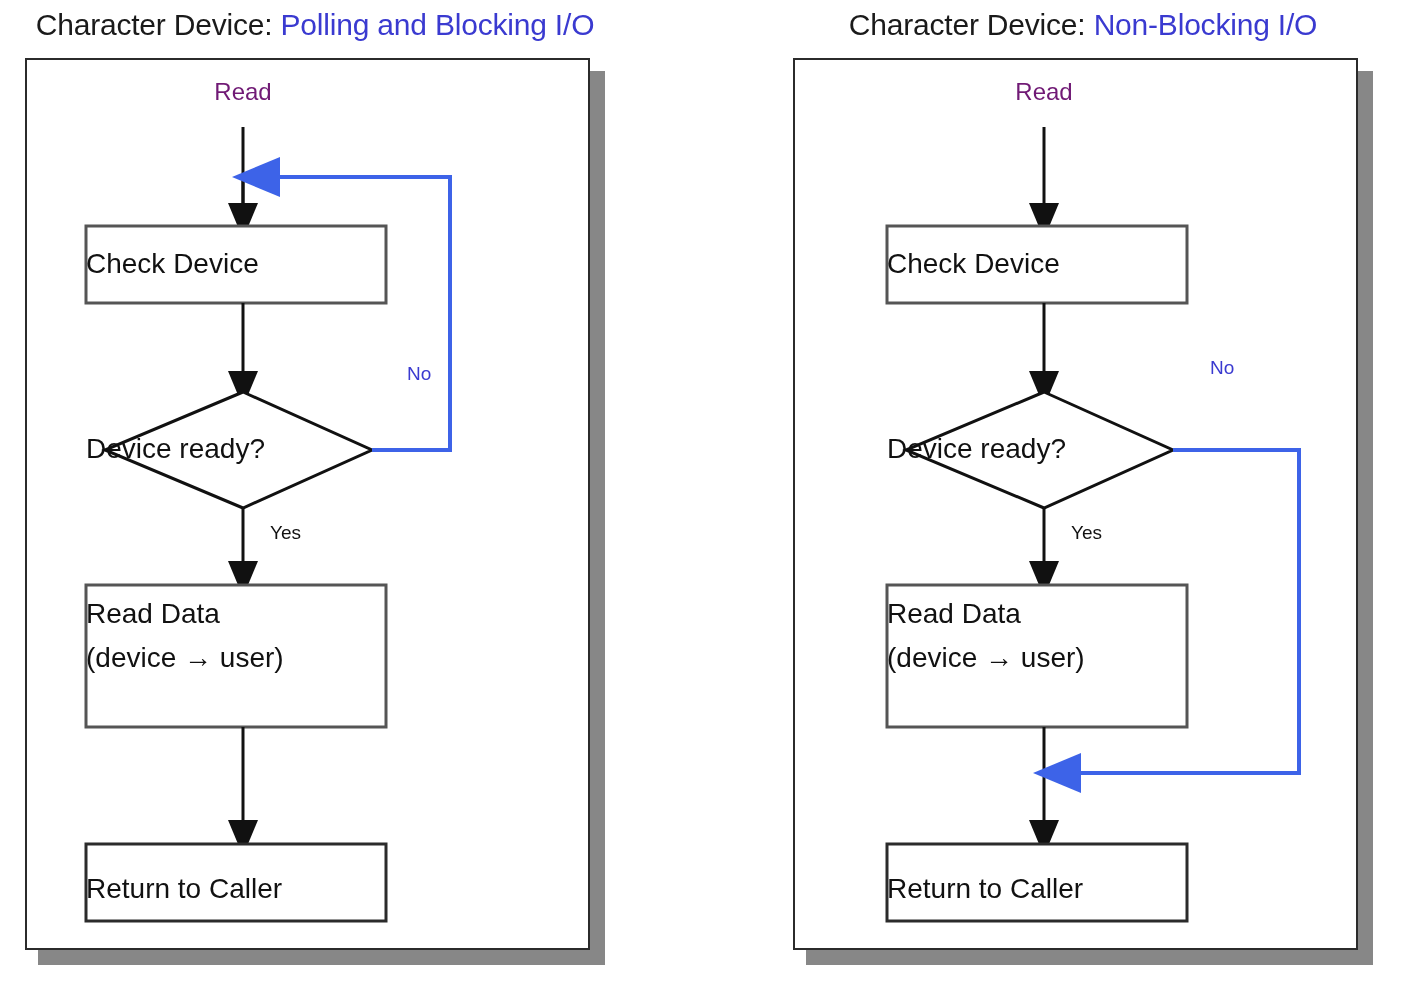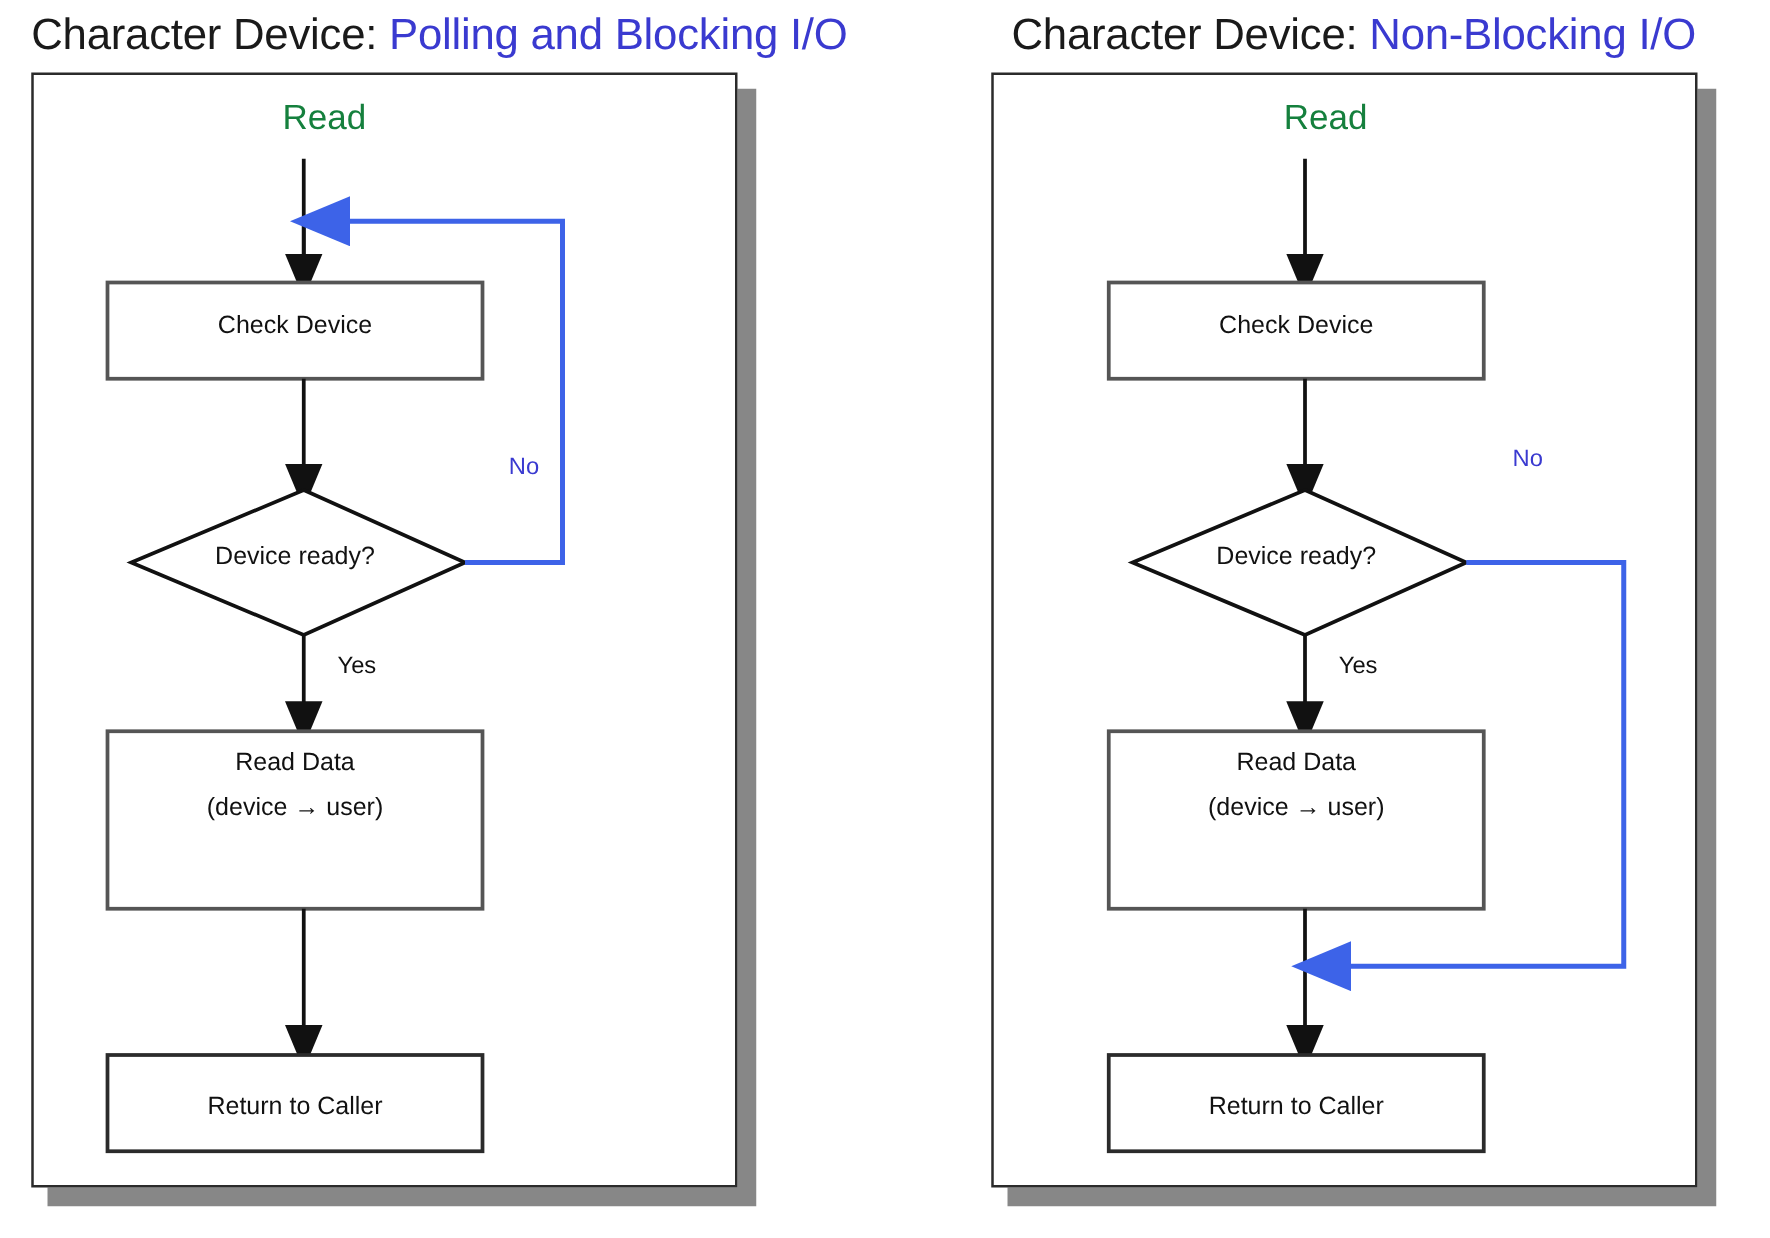--- a/index.html
+++ b/index.html
@@ -25,21 +25,21 @@
   }
   #panel-left-wrap  { left: 25px;  top: 0px; width: 600px; height: 990px; }
   #panel-right-wrap { left: 793px; top: 0px; width: 600px; height: 887px; }
 
   .panel-title {
     position: absolute;
     top: 8px;
     left: 0;
     width: 580px;
     text-align: center;
-    font-size: 35px;
+    font-size: 30px;
     color: #1a1a1a;
     white-space: nowrap;
     letter-spacing: -0.2px;
   }
   .panel-title .accent { color: #3a3ad0; }
 
   .panel-shadow {
     position: absolute;
     left: 13px;
     top: 71px;
@@ -59,38 +59,37 @@
   }
   .flow-svg {
     position: absolute;
     left: 0;
     top: 58px;
     width: 567px;
     height: 894px;
   }
   .node-label {
     position: absolute;
-    font-size: 28px;
-    color: #15803d;
-    text-align: right;
+    font-size: 24px;
+    color: #701a75;
+    text-align: center;
     white-space: nowrap;
   }
   .edge-label {
     position: absolute;
     font-size: 19px;
     color: #111111;
     white-space: nowrap;
   }
   .edge-label.no {
     color: #3a3ad0;
   }
   .box-text {
     position: absolute;
-    text-align: center;
-    font-size: 20px;
+    font-size: 28px;
     color: #111111;
     line-height: 1.0;
     white-space: nowrap;
   }
   .box-text .line2 { display: block; margin-top: 16px; }
 </style>
 </head>
 <body>
 
 <div class="stage">

